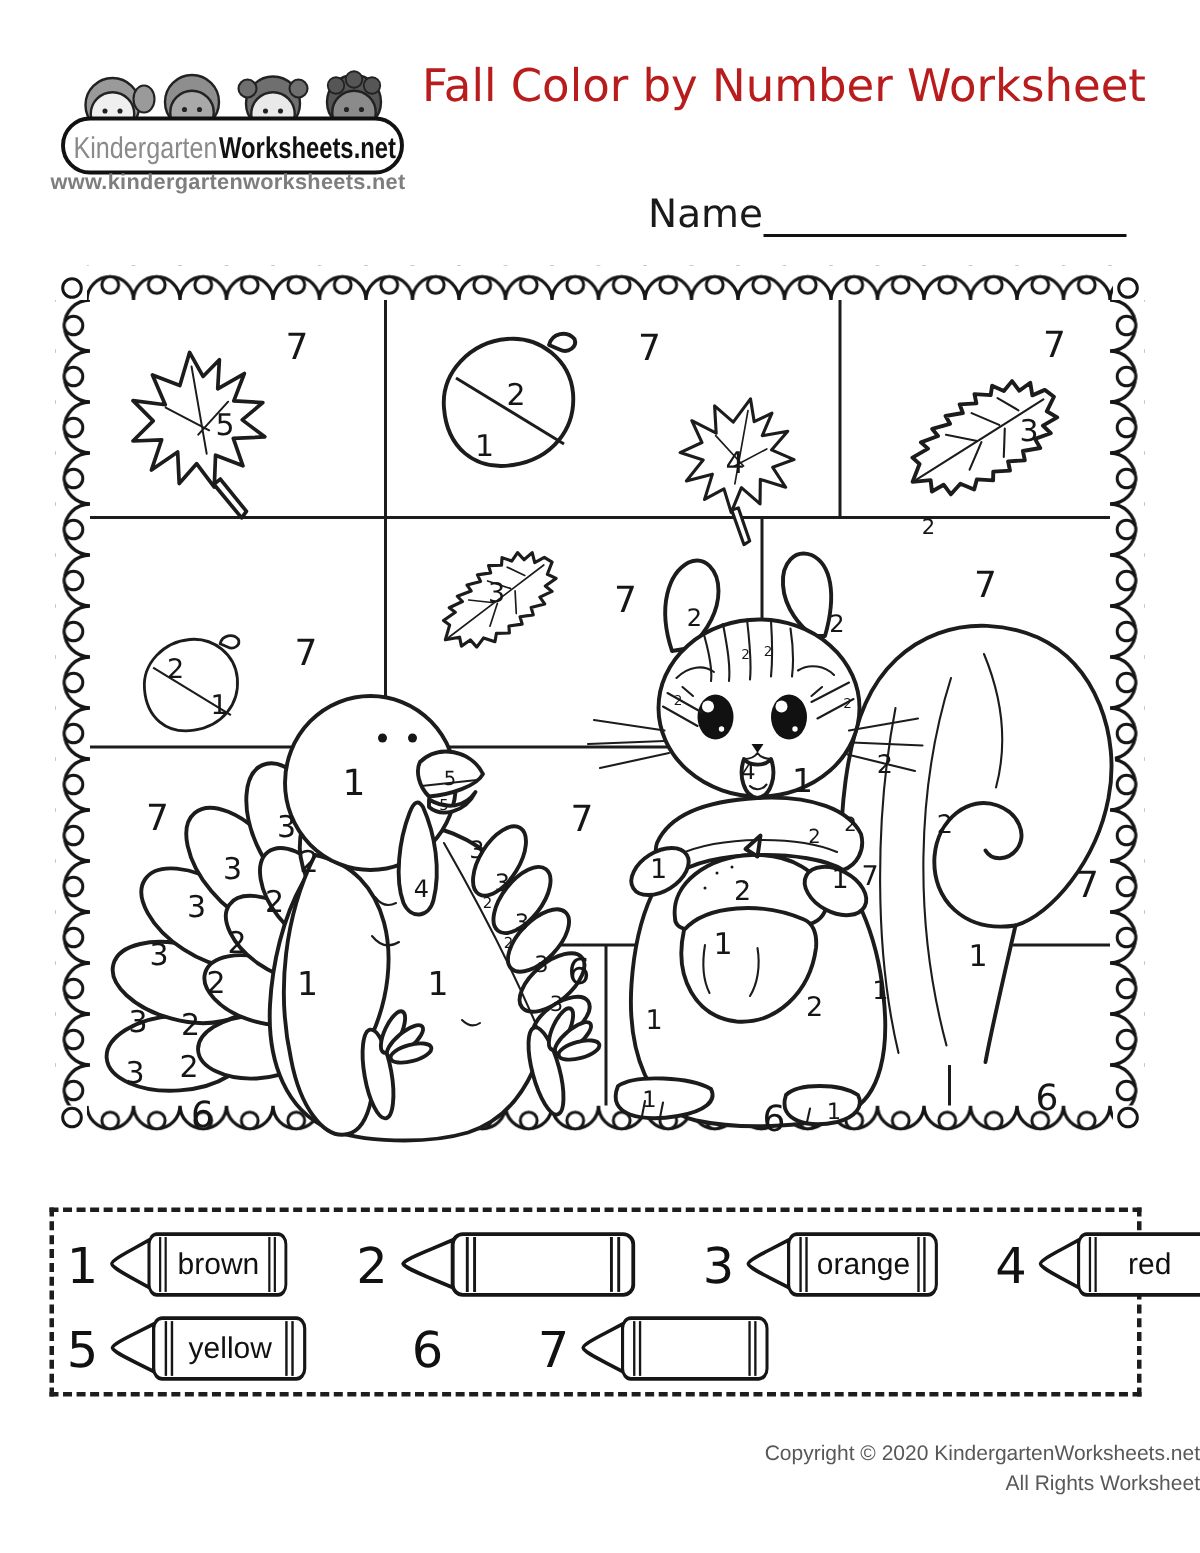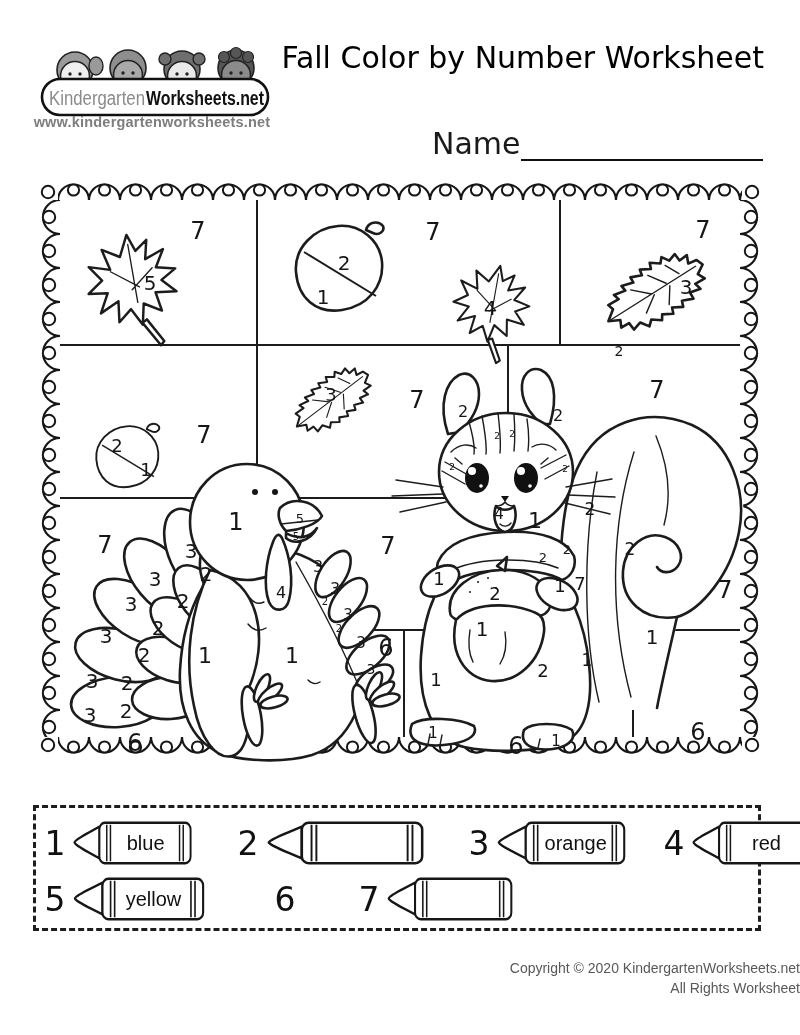--- a/index.html
+++ b/index.html
@@ -3,23 +3,23 @@
 <meta charset="utf-8">
 <style>
   html,body{margin:0;padding:0;background:#fff;}
   #page{position:relative;width:800px;height:1035px;background:#fff;overflow:hidden;
         font-family:"Liberation Sans",sans-serif;color:#111;}
   
   #logo{position:absolute;left:40px;top:26px;width:230px;height:94px;}
   #site-url{position:absolute;left:28px;top:114px;width:248px;text-align:center;
             font-size:14.5px;color:#7e7e7e;letter-spacing:.2px;font-weight:bold;}
   #main-title{position:absolute;left:270px;top:40px;width:494px;text-align:right;
-              font-family:"DejaVu Sans",sans-serif;font-size:30px;font-weight:500;color:#000000;}
+              font-family:"DejaVu Sans",sans-serif;font-size:30px;font-weight:500;color:#b91c1c;}
   #name-row{position:absolute;left:432px;top:126px;display:flex;align-items:flex-end;}
-  #name-label{font-family:"DejaVu Sans",sans-serif;font-size:30px;color:#1a1a1a;}
+  #name-label{font-family:"DejaVu Sans",sans-serif;font-size:26px;color:#1a1a1a;}
   #name-line{display:inline-block;width:242px;border-bottom:2.4px solid #111;height:30px;}
   
   #scene{position:absolute;left:35px;top:175px;}
   #scene path,#scene ellipse,#scene circle,#scene line{vector-effect:none;}
   .ln{stroke:#1c1c1c;stroke-width:2;fill:none;}
   .art{stroke:#1c1c1c;stroke-width:2.6;fill:#fff;stroke-linejoin:round;stroke-linecap:round;}
   .artthin{stroke:#1c1c1c;stroke-width:1.4;fill:none;stroke-linecap:round;}
   .labels text{font-family:"DejaVu Sans",sans-serif;fill:#161616;text-anchor:middle;}
   
   #legend{position:absolute;left:33px;top:805px;width:728px;height:126px;
@@ -319,21 +319,21 @@
         <span class="legend-num">1</span>
         <span class="crayon" style="width:125px">
           <svg viewBox="0 0 170 52" preserveAspectRatio="none">
               <path d="M40,9 L26,15 C14,20 7,23 6,25.5 C7,28 14,31 26,36 L40,42 Z" fill="#fff" stroke="#161616" stroke-width="2.6" stroke-linejoin="round"></path>
               <rect x="40" y="5" width="124" height="42" rx="7" fill="#fff" stroke="#161616" stroke-width="2.6"></rect>
               <line x1="50" y1="7" x2="50" y2="45" stroke="#161616" stroke-width="2"></line>
               <line x1="55" y1="7" x2="55" y2="45" stroke="#161616" stroke-width="2"></line>
               <line x1="149" y1="7" x2="149" y2="45" stroke="#161616" stroke-width="2"></line>
               <line x1="154" y1="7" x2="154" y2="45" stroke="#161616" stroke-width="2"></line>
             </svg>
-          <span class="crayon-label">blue</span>
+          <span class="crayon-label">brown</span>
         </span>
       </div>
       <div class="legend-item" style="margin-left:40px">
         <span class="legend-num">2</span>
         <span class="crayon" style="width:165px">
           <svg viewBox="0 0 170 52" preserveAspectRatio="none">
               <path d="M40,9 L26,15 C14,20 7,23 6,25.5 C7,28 14,31 26,36 L40,42 Z" fill="#fff" stroke="#161616" stroke-width="2.6" stroke-linejoin="round"></path>
               <rect x="40" y="5" width="124" height="42" rx="7" fill="#fff" stroke="#161616" stroke-width="2.6"></rect>
               <line x1="50" y1="7" x2="50" y2="45" stroke="#161616" stroke-width="2"></line>
               <line x1="55" y1="7" x2="55" y2="45" stroke="#161616" stroke-width="2"></line>

